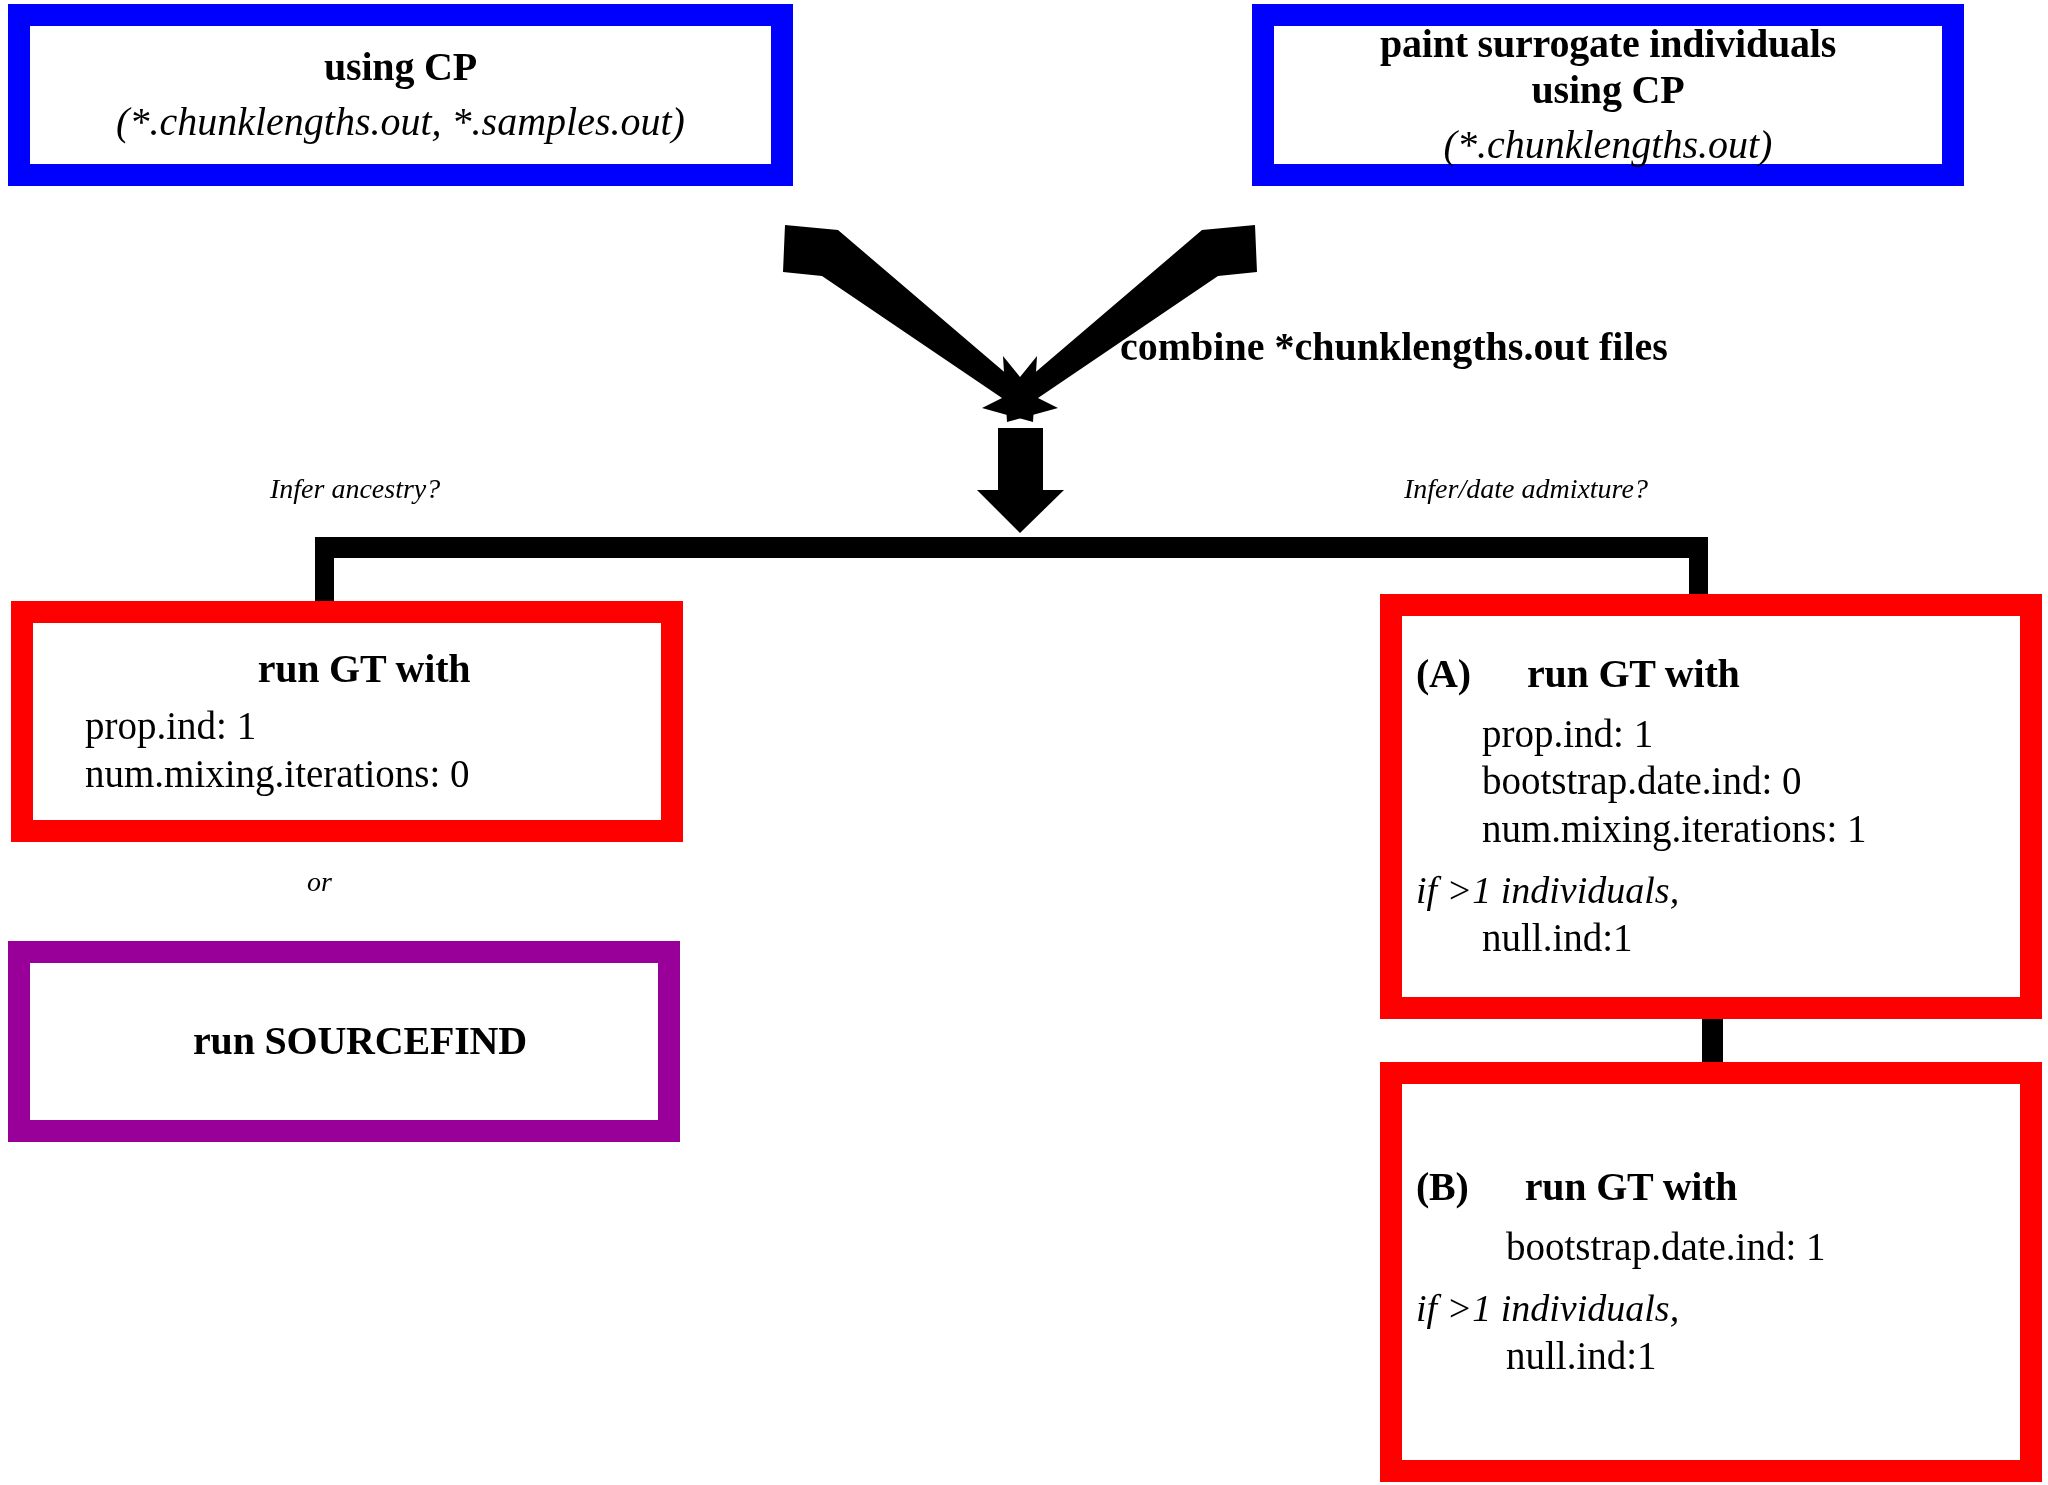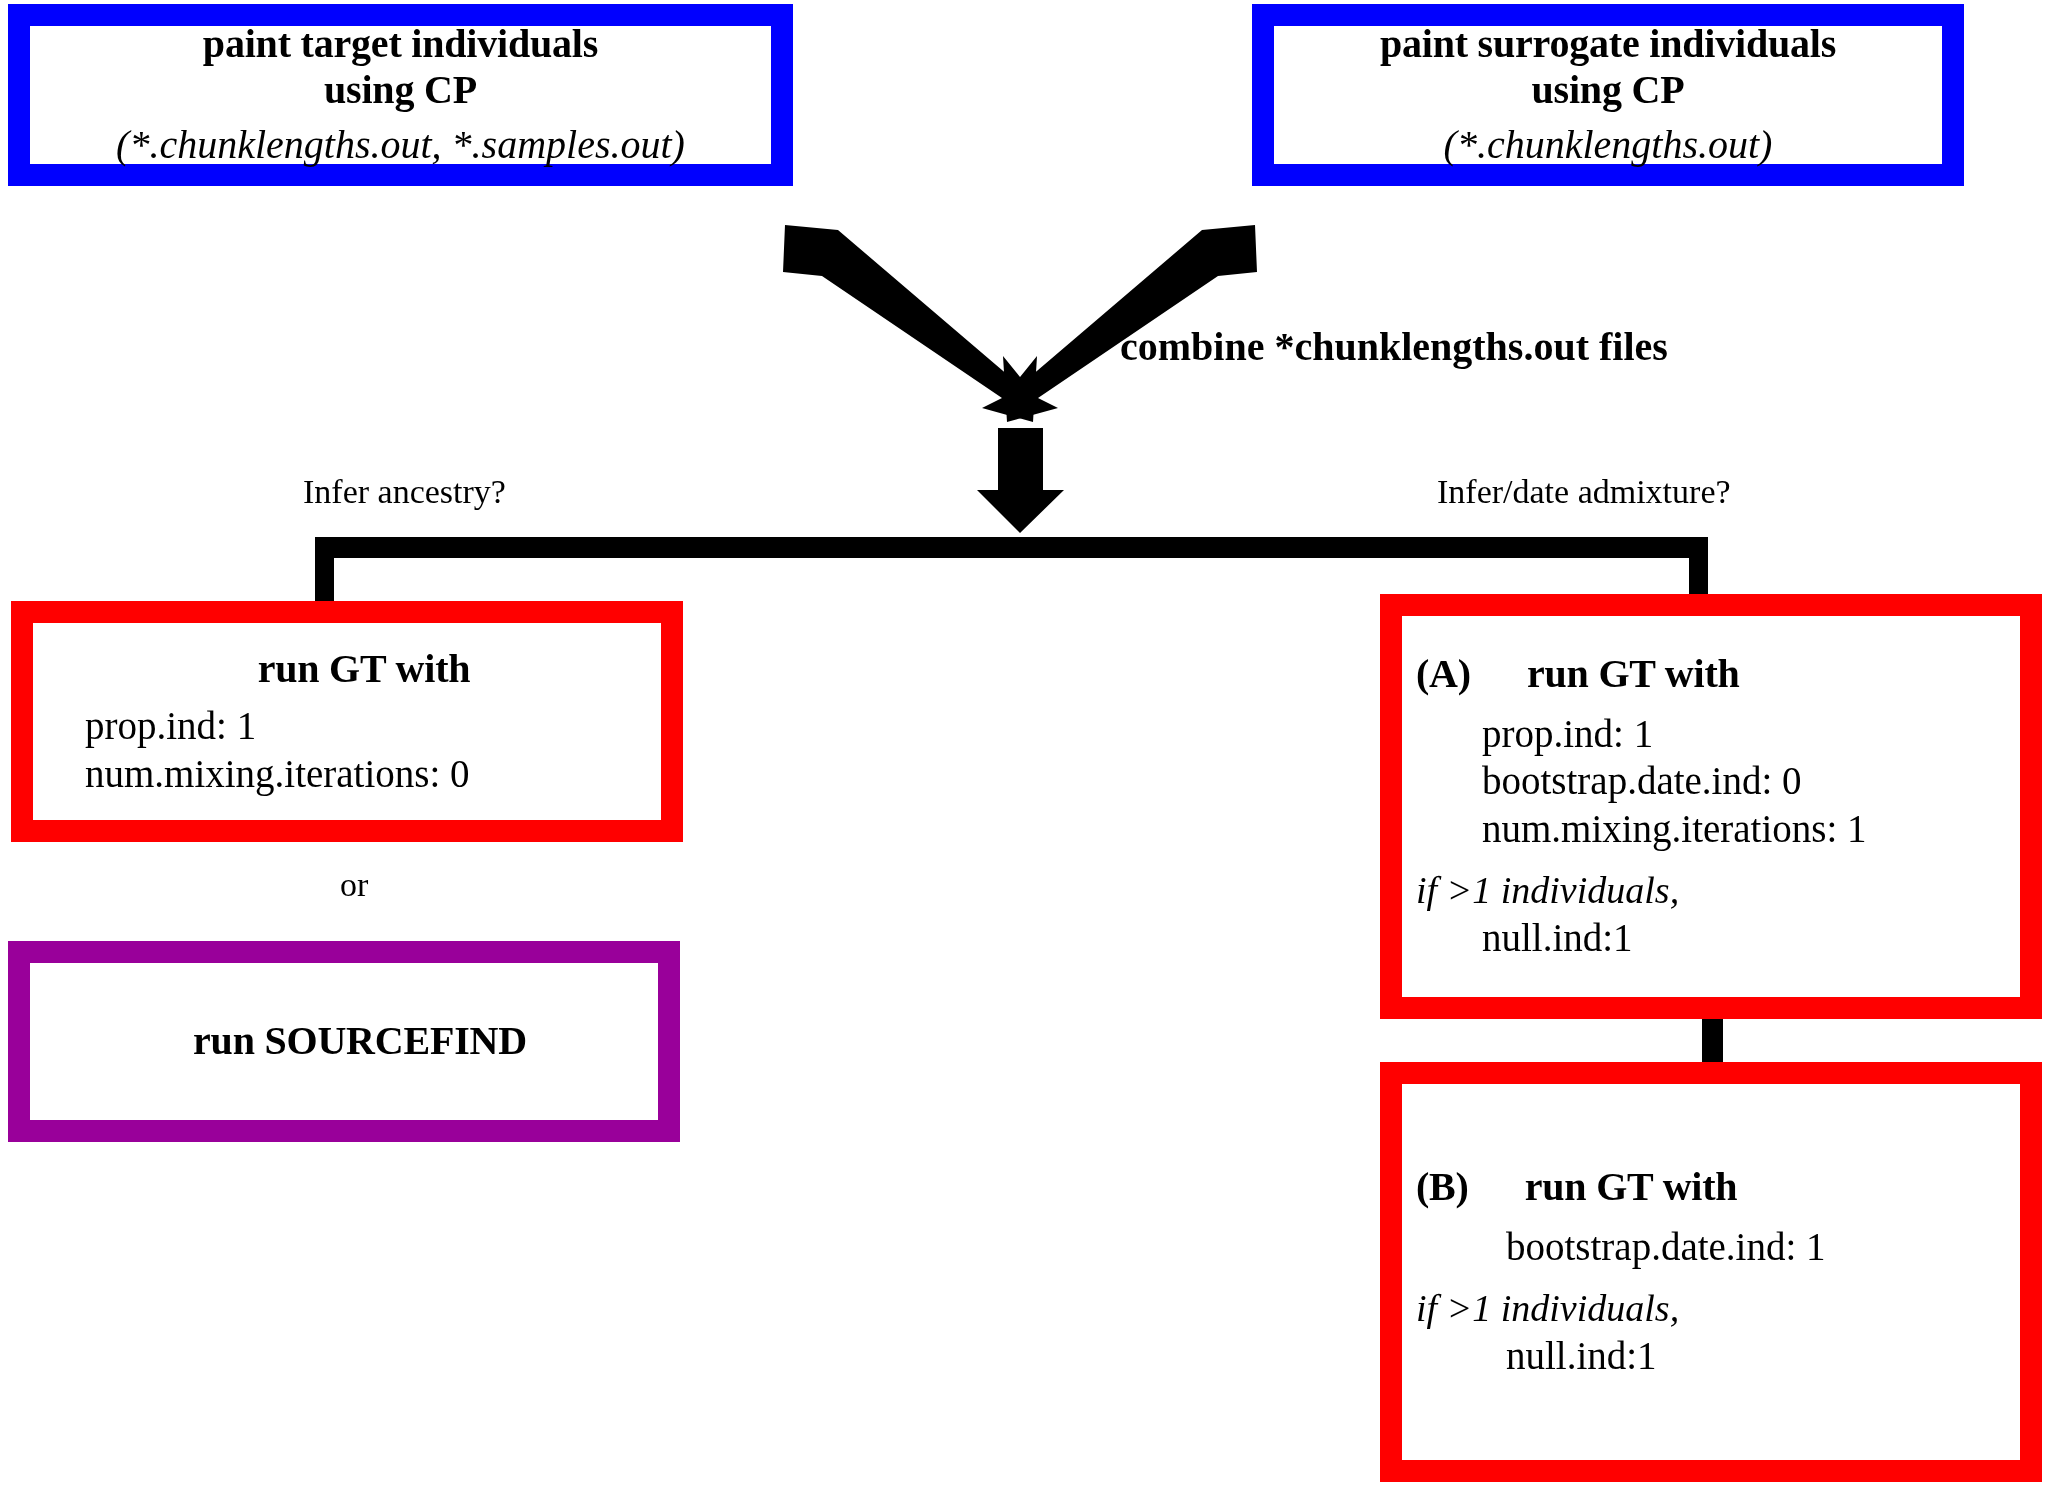--- a/index.html
+++ b/index.html
@@ -58,21 +58,21 @@
     line-height: 1.2;
     text-align: left;
   }
 
   
   .label {
     position: absolute;
     white-space: nowrap;
   }
   .label.bold   { font-weight: bold; font-size: 40px; }
-  .label.italic { font-size: 34px; margin-left: 33px; }
+  .label.italic { font-style: italic; font-size: 28px; }
 
   
   .bar {
     position: absolute;
     background: #000000;
   }
   .svgwrap {
     position: absolute;
     left: 0; top: 0;
     width: 2048px;
@@ -95,21 +95,20 @@
   </svg>
 
   <div class="bar" style="left:315px; top:537px; width:1393px; height:21px;"></div>
   <div class="bar" style="left:315px; top:537px; width:19px; height:80px;"></div>
   <div class="bar" style="left:1689px; top:537px; width:19px; height:76px;"></div>
 
   <div class="bar" style="left:1702px; top:1014px; width:21px; height:54px;"></div>
 
   <div class="node blue" style="left:8px; top:4px; width:785px; height:182px;">
     <div class="inner">
-      <div class="title-line">paint target individuals</div>
       <div class="title-line">using CP</div>
       <div class="file-line">(*.chunklengths.out, *.samples.out)</div>
     </div>
   </div>
 
   <div class="node blue" style="left:1252px; top:4px; width:712px; height:182px;">
     <div class="inner">
       <div class="title-line">paint surrogate individuals</div>
       <div class="title-line">using CP</div>
       <div class="file-line">(*.chunklengths.out)</div>

